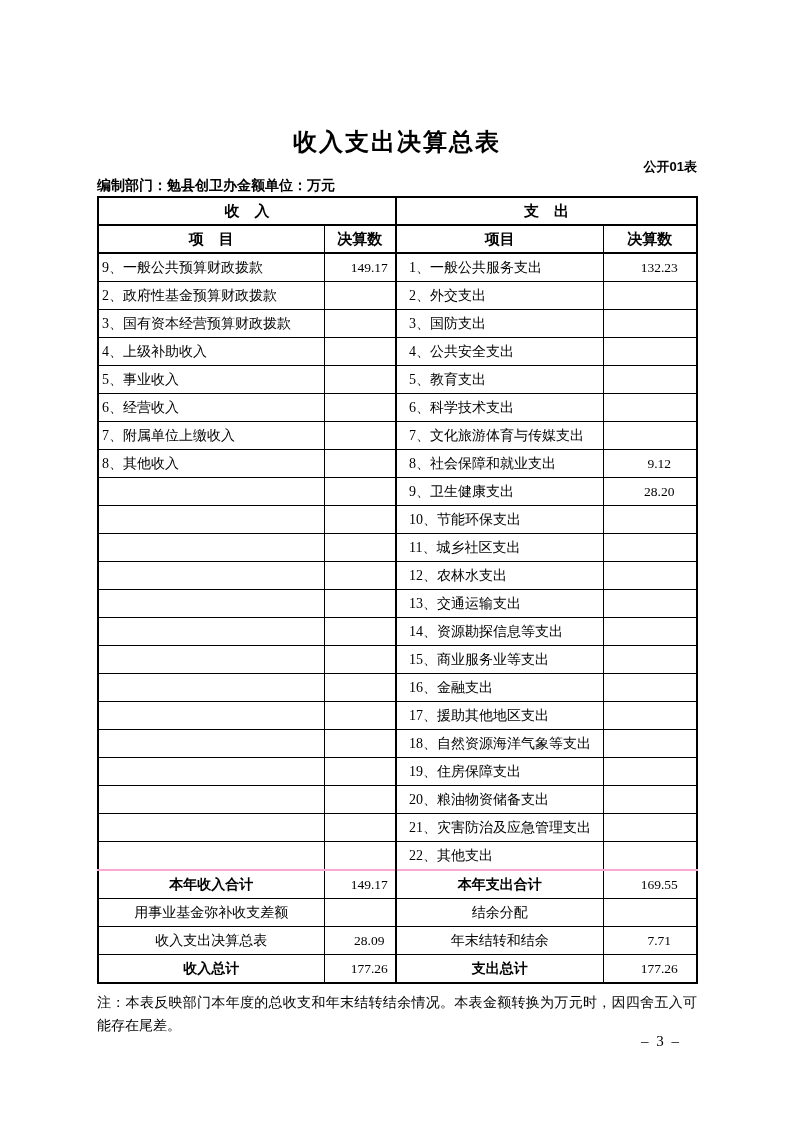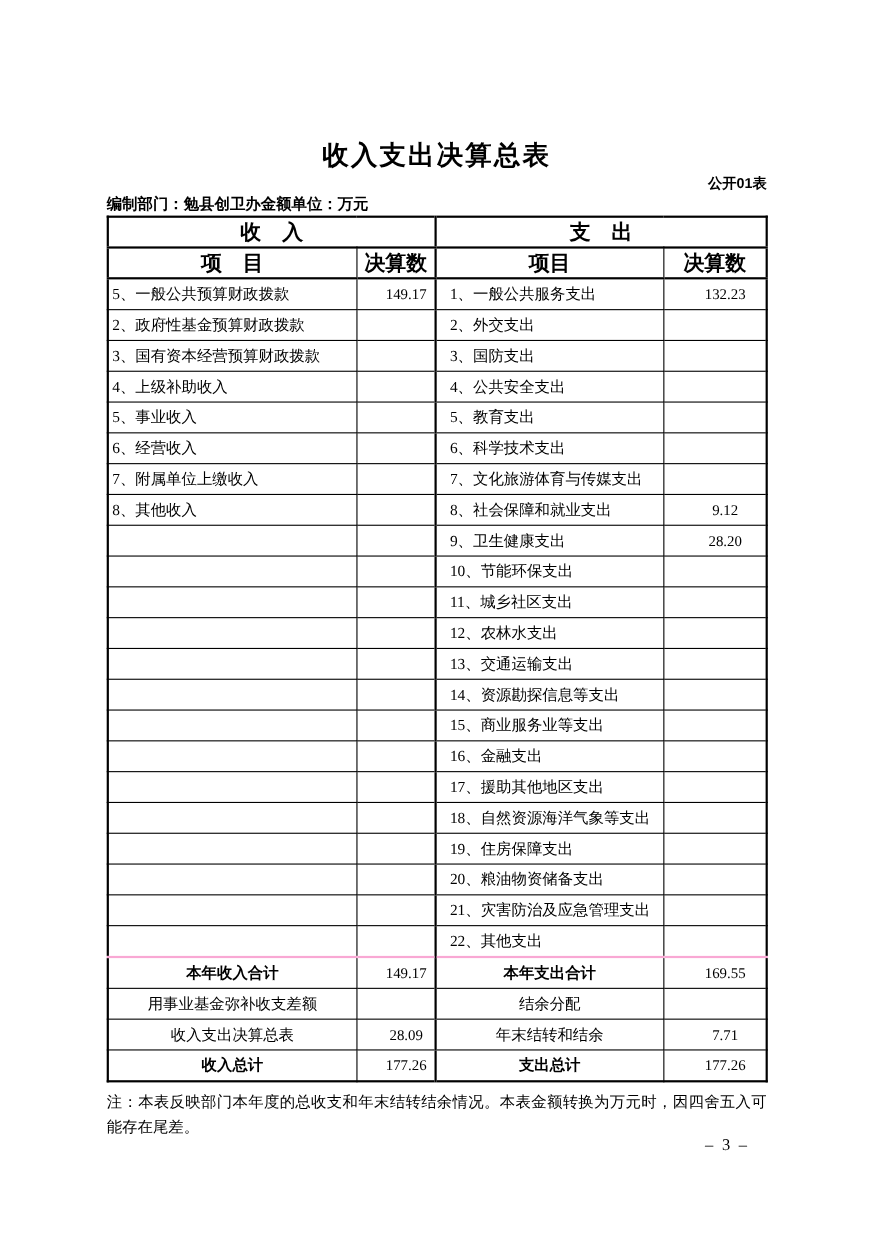--- a/index.html
+++ b/index.html
@@ -65,21 +65,21 @@
   col.c-income-val   { width: 72px; }
   col.c-expense-item { width: 207px; }
   col.c-expense-val  { width: 94px; }
 
   
   .div-center { border-left: 2px solid #000 !important; }
 
   thead th {
     font-family: Liberation Mono, monospace;
     font-weight: 700;
-    font-size: 19px;
+    font-size: 15px;
     text-align: center;
     height: 26px;
     border-bottom: 2px solid #000 !important;
   }
   tbody td {
     height: 27px;
     font-size: 14px;
     text-align: center;
   }
   tbody td.num {
@@ -156,21 +156,21 @@
       </tr>
       <tr>
         <th>项　目</th>
         <th>决算数</th>
         <th class="div-center">项目</th>
         <th>决算数</th>
       </tr>
     </thead>
     <tbody>
         <tr class="row-item">
-    <td class="col-income">5、一般公共预算财政拨款</td>
+    <td class="col-income">9、一般公共预算财政拨款</td>
     <td class="num">149.17</td>
     <td class="col-expense div-center">1、一般公共服务支出</td>
     <td class="num">132.23</td>
   </tr>
         <tr class="row-item">
     <td class="col-income">2、政府性基金预算财政拨款</td>
     <td class="num"></td>
     <td class="col-expense div-center">2、外交支出</td>
     <td class="num"></td>
   </tr>

